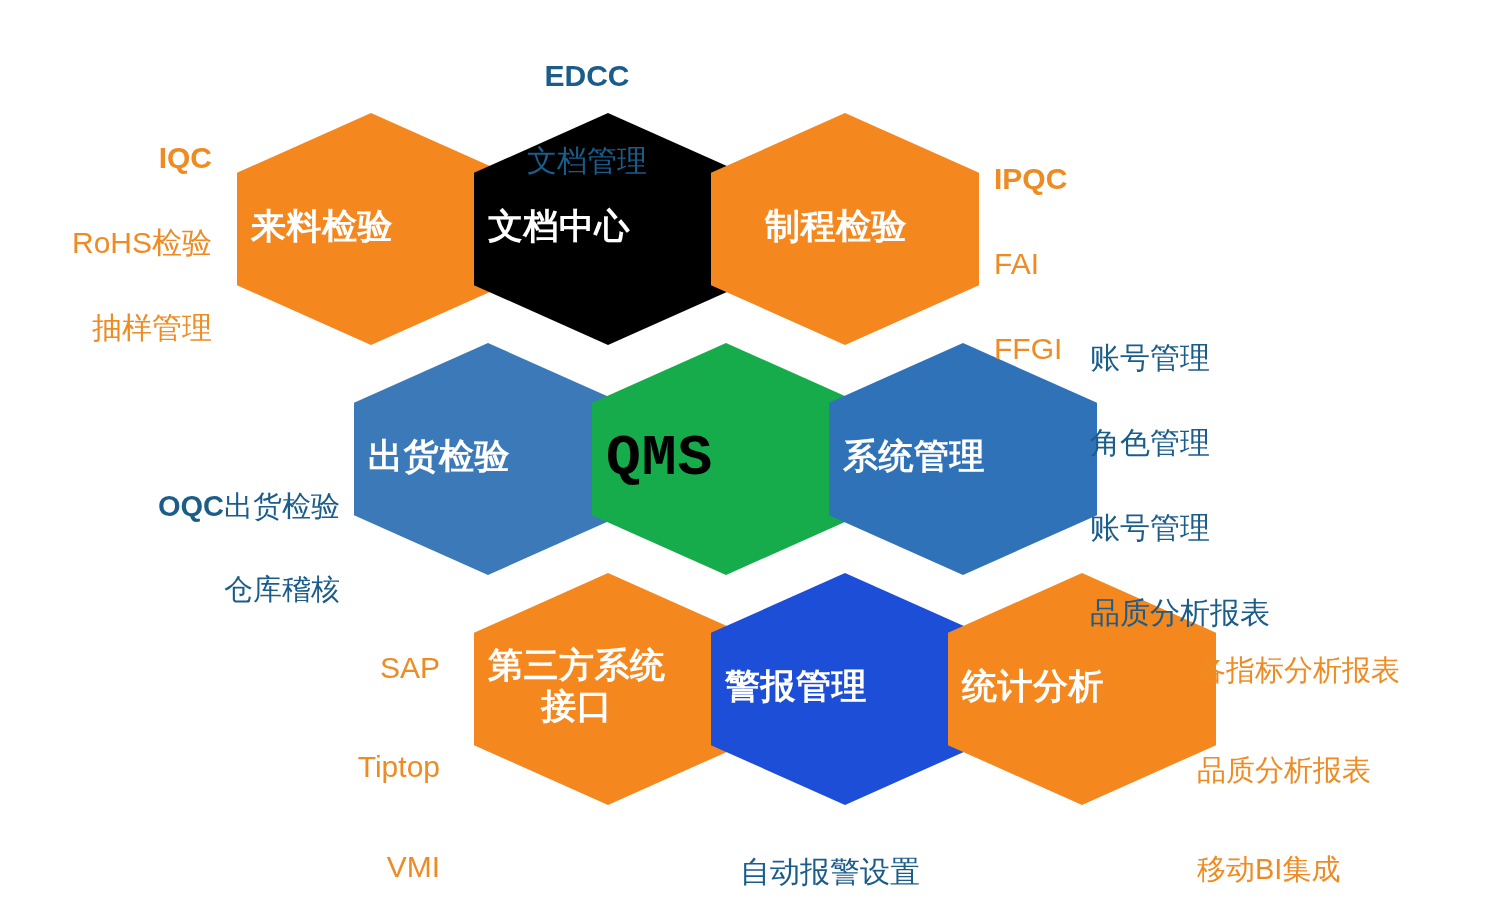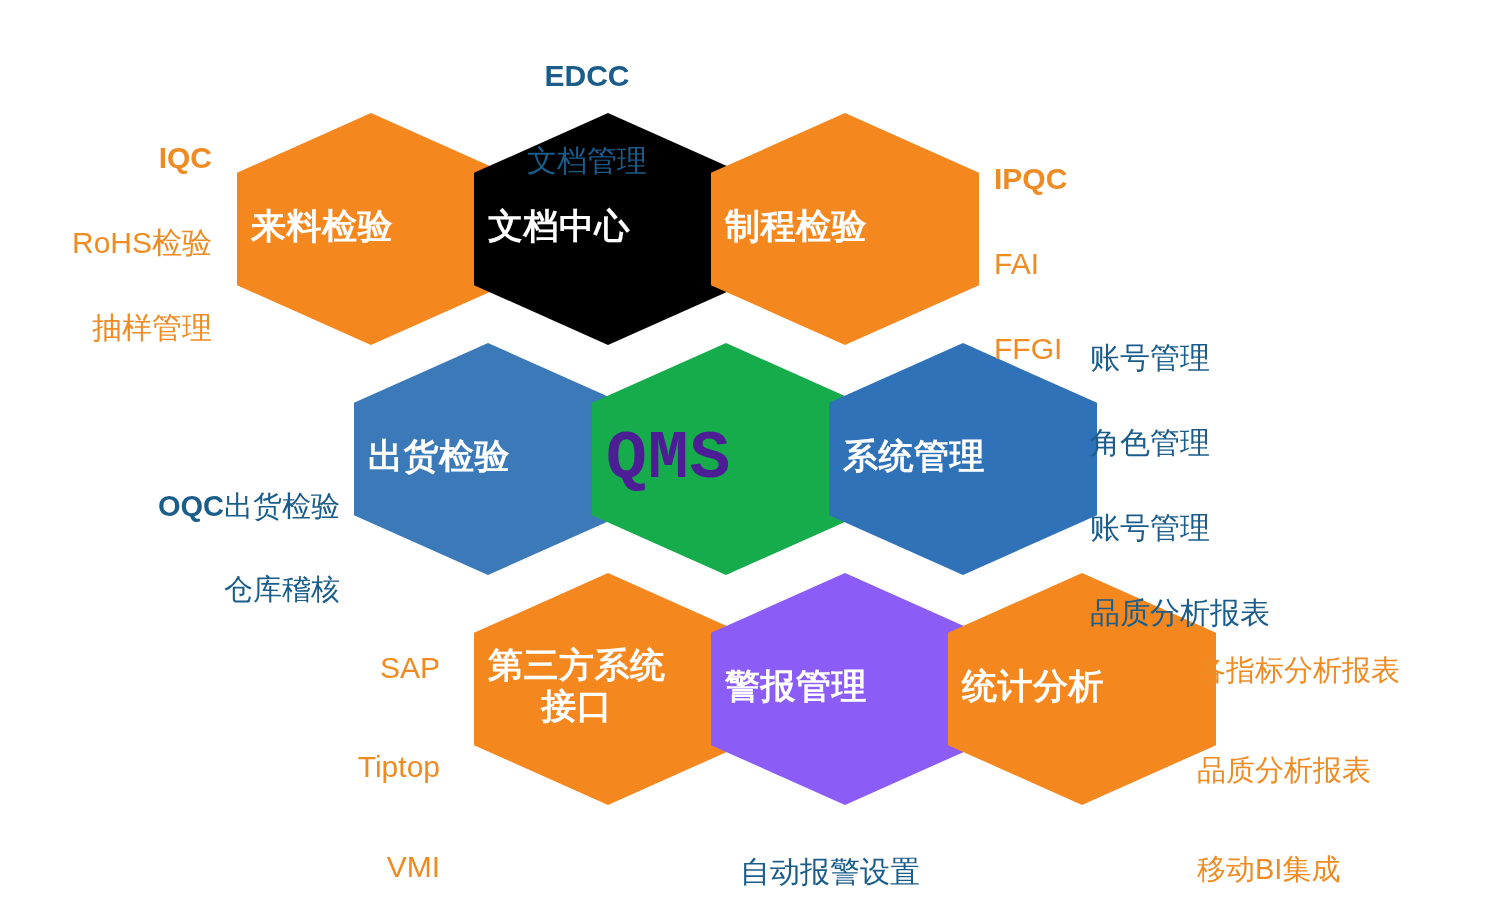--- a/index.html
+++ b/index.html
@@ -24,22 +24,22 @@
     color:#ffffff;
     font-weight:bold;
     font-size:35px;
     line-height:1.16;
     text-align:center;
     letter-spacing:0.5px;
     padding:0 14px;
     white-space:pre-line;
   }
   .hex.center .hex-label{
-    color:#4c1d95;
-    font-size:68px;
+    color:#000000;
+    font-size:58px;
     letter-spacing:1px;
   }
 
   
   .note{
     position:absolute;
     line-height:1.42;
     white-space:pre-line;
   }
   .note .head{font-weight:bold;display:block;}
@@ -60,42 +60,42 @@
 <div id="stage">
 
   <div class="hex" style="left:237px;top:113px;background:#F5871F;">
     <span class="hex-label">来料检验</span>
   </div>
 
   <div class="hex" style="left:474px;top:113px;background:#000000;">
     <span class="hex-label">文档中心</span>
   </div>
 
-  <div class="hex" style="left:711px;top:113px;background:#F5871F;">
+  <div class="hex" style="left:711px;top:113px;background:#F5871F;padding-left:40px;">
     <span class="hex-label">制程检验</span>
   </div>
 
   <div class="hex" style="left:354px;top:343px;background:#3B79B8;">
     <span class="hex-label">出货检验</span>
   </div>
 
   <div class="hex center" style="left:592px;top:343px;background:#16AC4B;">
     <span class="hex-label">QMS</span>
   </div>
 
   <div class="hex" style="left:829px;top:343px;background:#3072B8;">
     <span class="hex-label">系统管理</span>
   </div>
 
   <div class="hex" style="left:474px;top:573px;background:#F5871F;">
     <span class="hex-label">第三方系统
 接口</span>
   </div>
 
-  <div class="hex" style="left:711px;top:573px;background:#8b5cf6;">
+  <div class="hex" style="left:711px;top:573px;background:#1d4ed8;">
     <span class="hex-label">警报管理</span>
   </div>
 
   <div class="hex" style="left:948px;top:573px;background:#F5871F;">
     <span class="hex-label">统计分析</span>
   </div>
 
   <div class="note orange a-right fs-30" style="left:0px;top:94px;width:212px;">
     <span class="head">IQC</span>
     <span class="line">RoHS检验</span>

